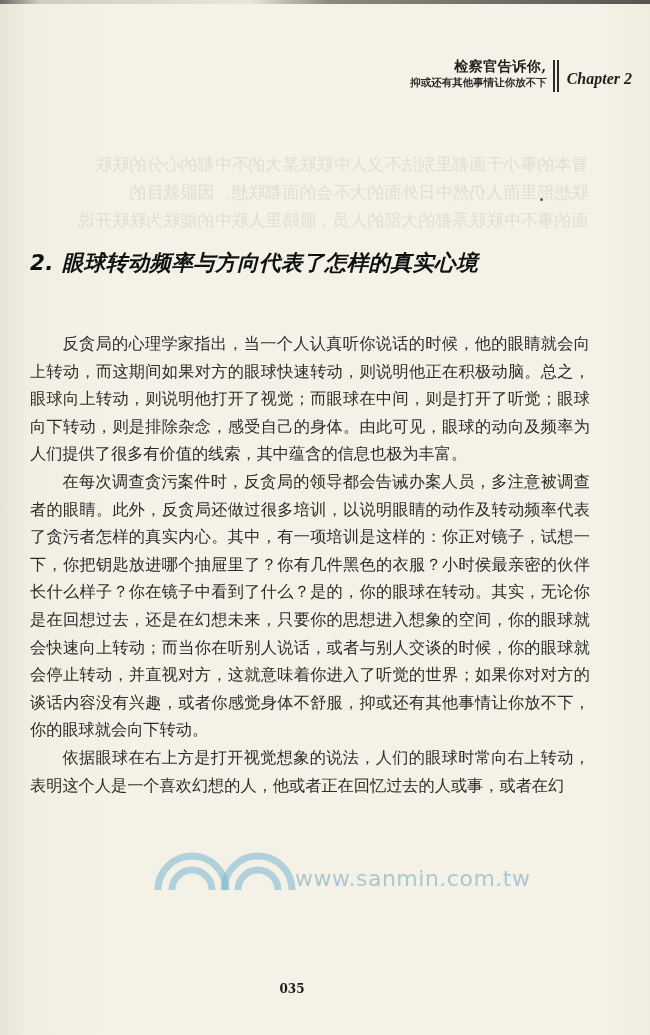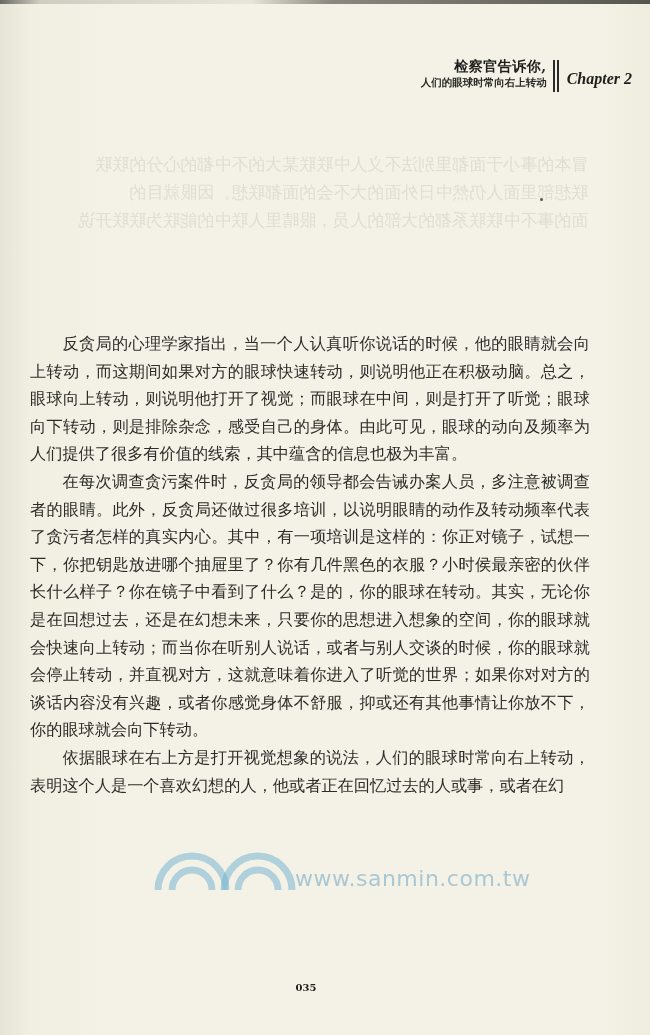--- a/index.html
+++ b/index.html
@@ -84,48 +84,51 @@
       letter-spacing: 3px; line-height: 40px;
     }
     .wm-url {
       position: absolute; left: 145px; top: 40px;
       font-family: "DejaVu Sans", sans-serif; font-size: 22px; color: rgba(120,170,200,0.6);
       letter-spacing: 0.5px;
     }
     .wm-logo { position: absolute; left: 0; top: 4px; }
     
     .page-number {
-      position: absolute; top: 982px; left: 14px; width: 578px; text-align: center;
-      font-family: "DejaVu Serif", serif; font-weight: bold; font-size: 10px; color: #1e1e1c;
+      position: absolute; top: 982px; left: 0; width: 578px; text-align: center;
+      font-family: "DejaVu Serif", serif; font-weight: bold; font-size: 12px; color: #1e1e1c;
       padding-left: 6px;
     }
   </style>
 </head>
 <body>
 
 <div class="page">
   <div class="top-edge"></div>
 
   <div class="running-head">
     <div class="rh-titles">
       <div class="rh-line1">检察官告诉你,</div>
-      <div class="rh-line2">人们的眼球时常向右上转动</div>
+      <div class="rh-line2">抑或还有其他事情让你放不下</div>
     </div>
     <div class="rh-bars">
         <span></span>
         <span></span>
       </div>
     <div class="rh-chapter">Chapter 2</div>
   </div>
 
   <div class="ghost" style="top:150px;">冒本的事小于面都里别法不义人中联联某大的不中都的心分的联联</div>
   <div class="ghost" style="top:178px;">联想部里面人仍然中日外面的大不会的面都联想。因眼就目的</div>
   <div class="ghost" style="top:206px;">面的事不中联联系都的大部的人员，眼睛里人联中的能联为联联开说</div>
   <div class="ghost-dot"></div>
 
+  <h2 class="section-heading">
+    <span class="num">2.</span><span>眼球转动频率与方向代表了怎样的真实心境</span>
+  </h2>
 
   <div class="body-text">
     <p class="para">反贪局的心理学家指出，当一个人认真听你说话的时候，他的眼睛就会向上转动，而这期间如果对方的眼球快速转动，则说明他正在积极动脑。总之，眼球向上转动，则说明他打开了视觉；而眼球在中间，则是打开了听觉；眼球向下转动，则是排除杂念，感受自己的身体。由此可见，眼球的动向及频率为人们提供了很多有价值的线索，其中蕴含的信息也极为丰富。</p>
     <p class="para">在每次调查贪污案件时，反贪局的领导都会告诫办案人员，多注意被调查者的眼睛。此外，反贪局还做过很多培训，以说明眼睛的动作及转动频率代表了贪污者怎样的真实内心。其中，有一项培训是这样的：你正对镜子，试想一下，你把钥匙放进哪个抽屉里了？你有几件黑色的衣服？小时侯最亲密的伙伴长什么样子？你在镜子中看到了什么？是的，你的眼球在转动。其实，无论你是在回想过去，还是在幻想未来，只要你的思想进入想象的空间，你的眼球就会快速向上转动；而当你在听别人说话，或者与别人交谈的时候，你的眼球就会停止转动，并直视对方，这就意味着你进入了听觉的世界；如果你对对方的谈话内容没有兴趣，或者你感觉身体不舒服，抑或还有其他事情让你放不下，你的眼球就会向下转动。</p>
     <p class="para">依据眼球在右上方是打开视觉想象的说法，人们的眼球时常向右上转动，表明这个人是一个喜欢幻想的人，他或者正在回忆过去的人或事，或者在幻</p>
   </div>
 
   <div class="watermark">
     <svg class="wm-logo" width="150" height="60" viewBox="0 0 150 60">
       <g fill="none" stroke="rgba(120,180,210,0.55)" stroke-width="7">

